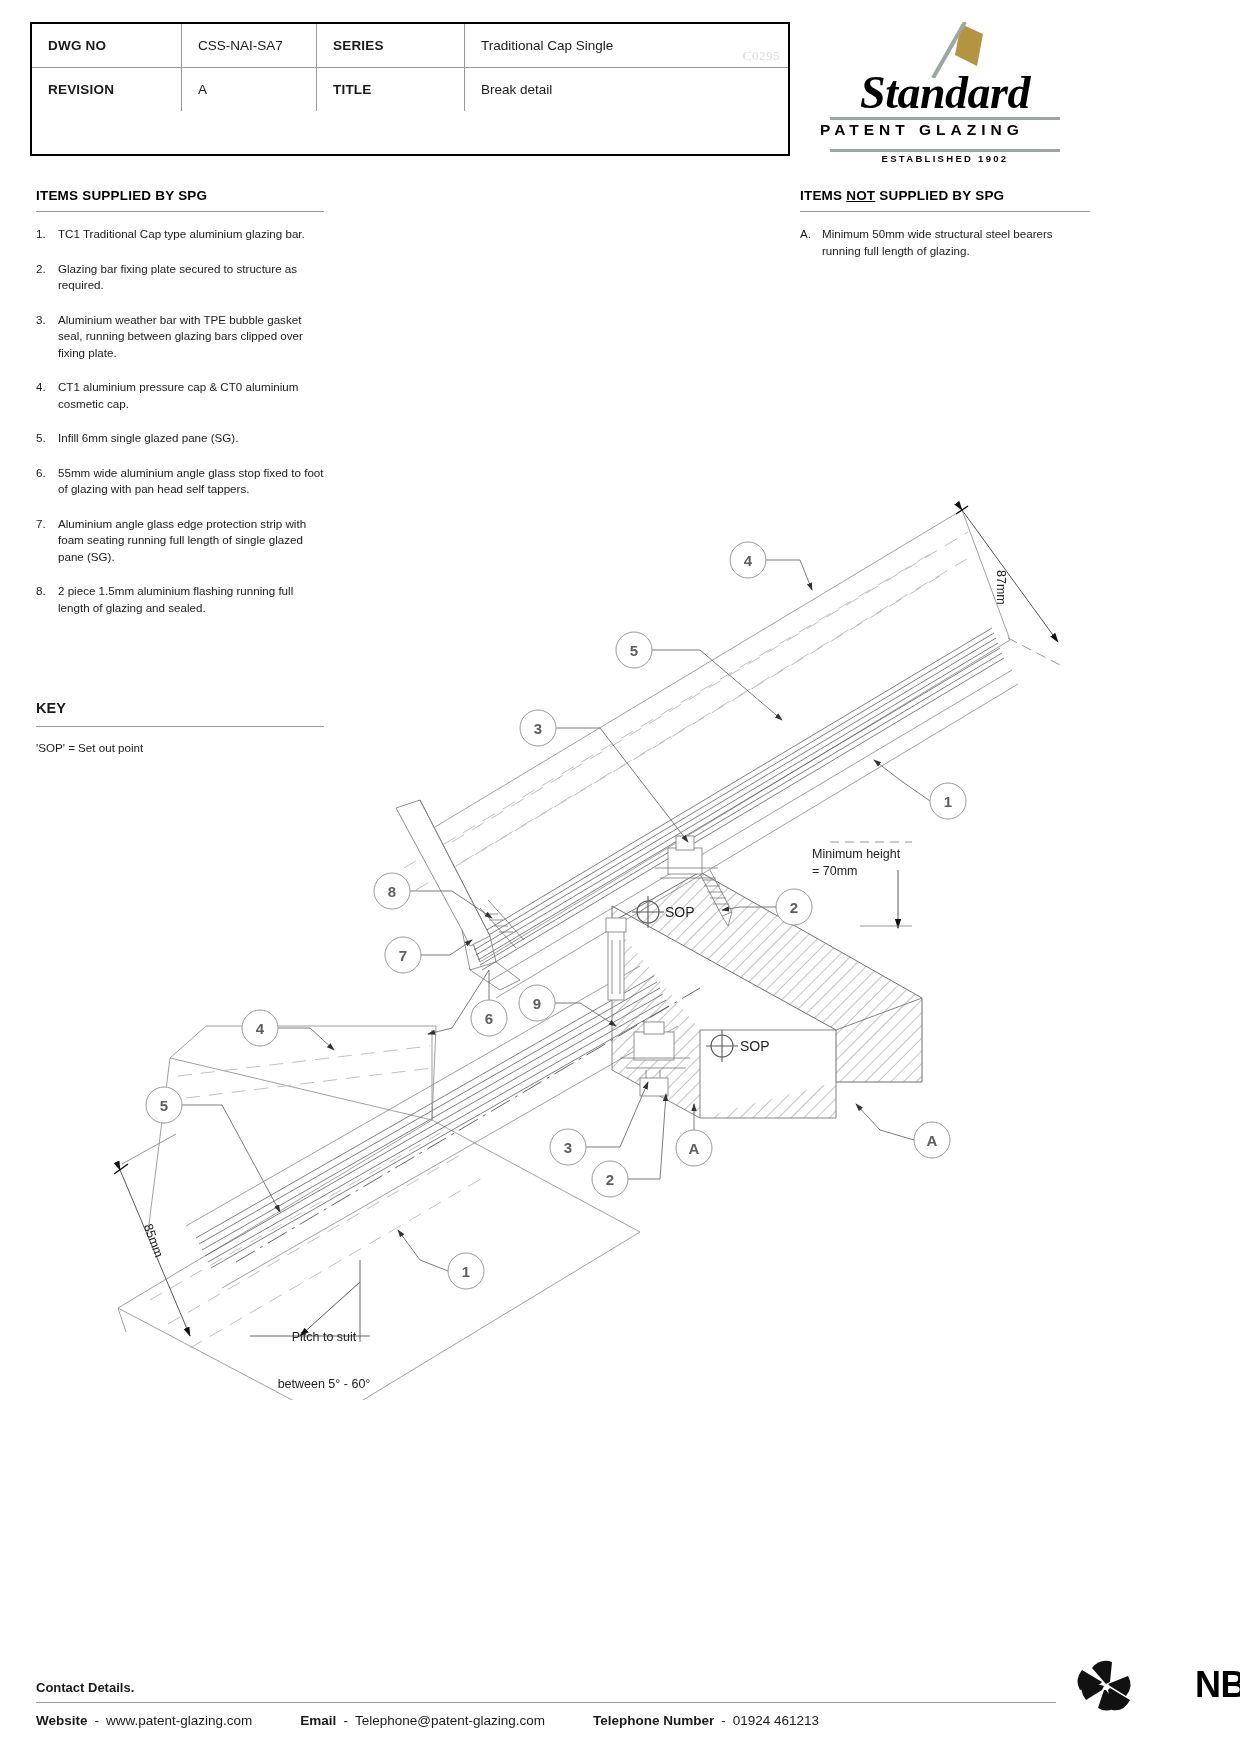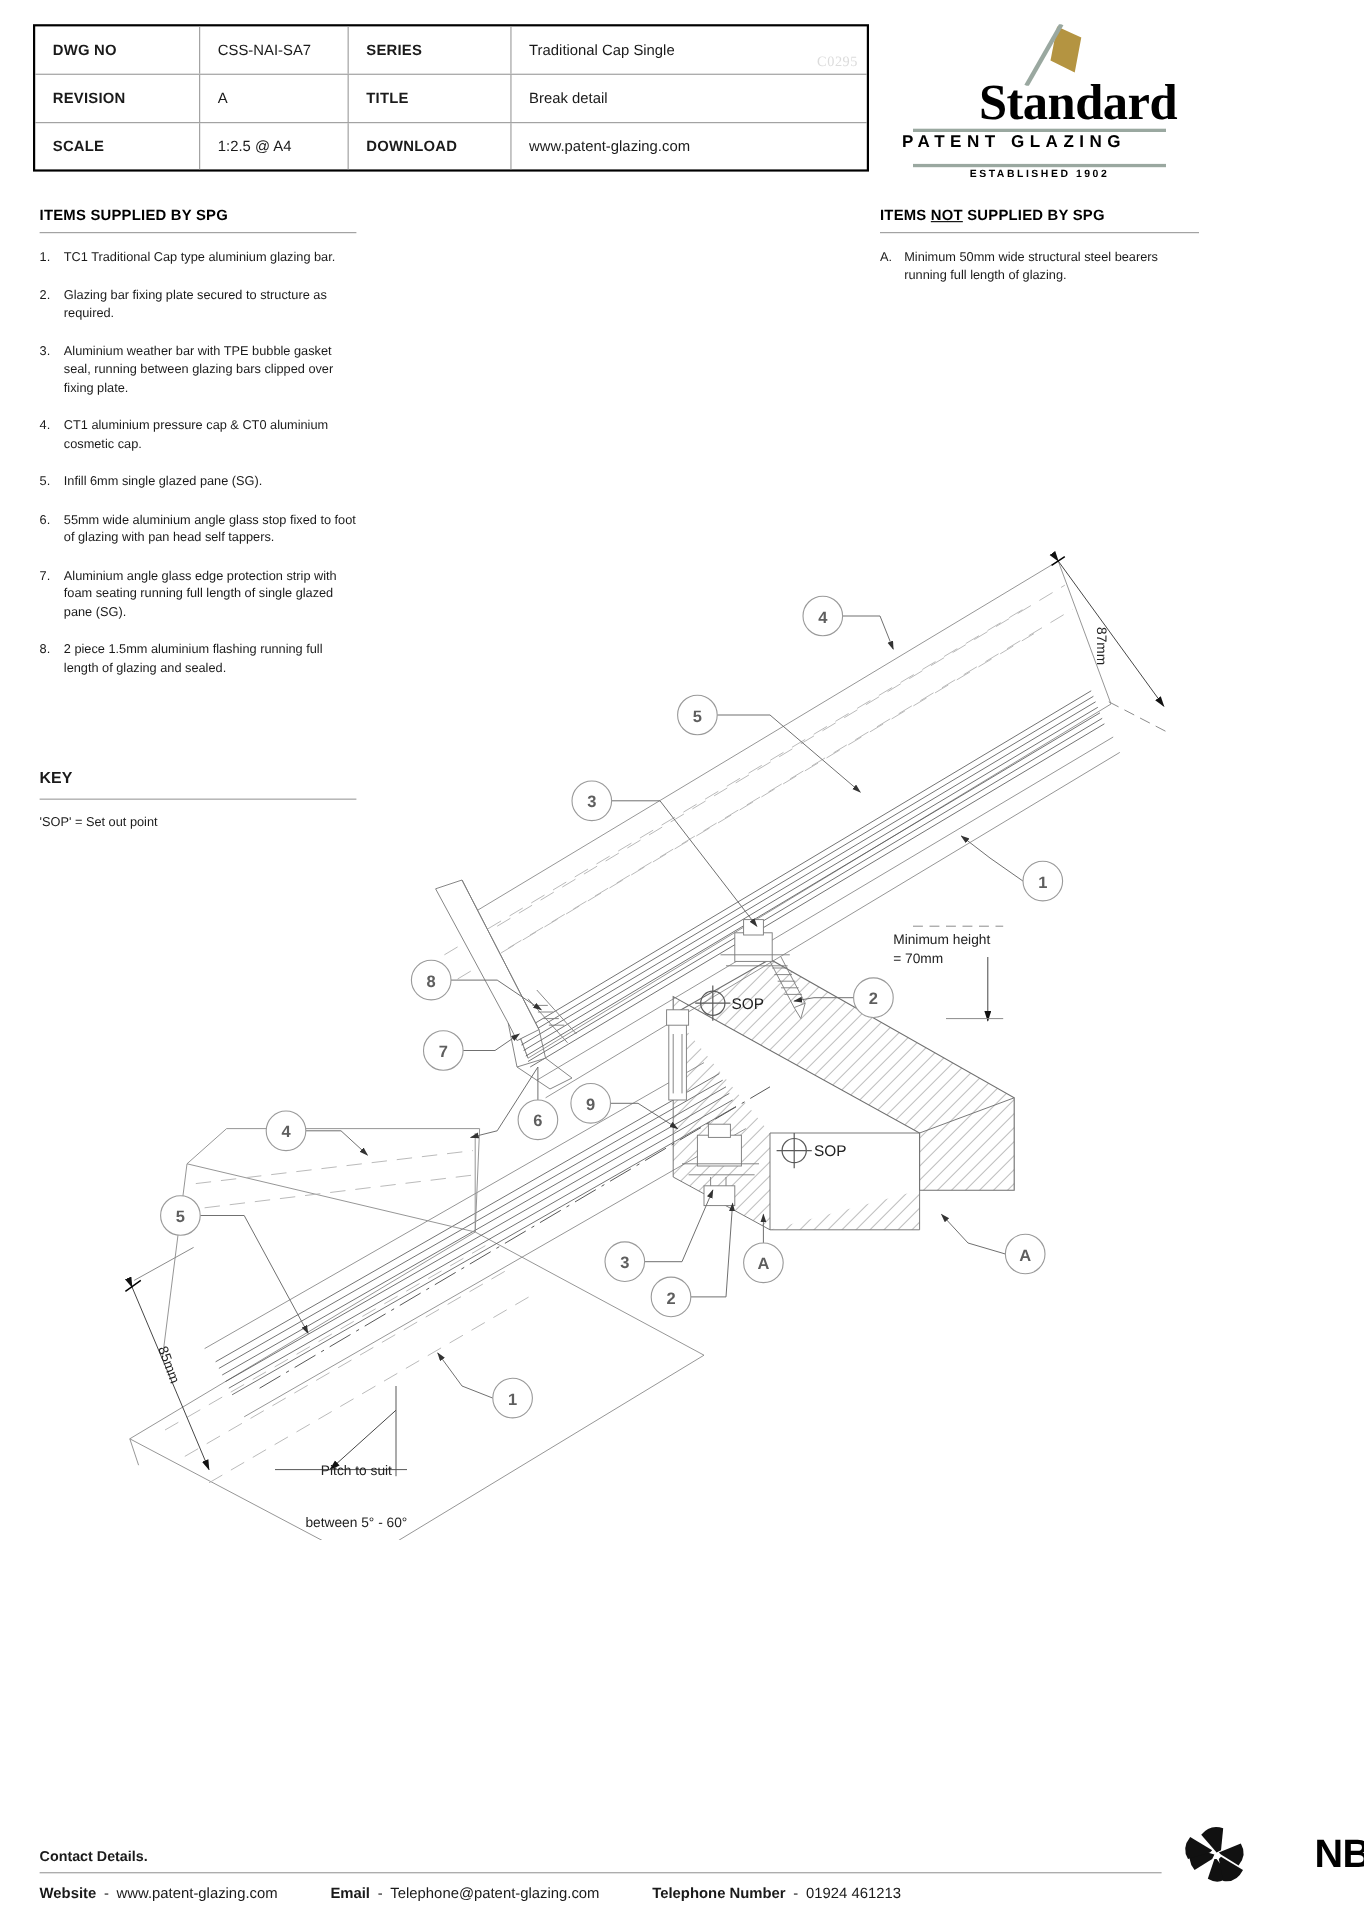--- a/index.html
+++ b/index.html
@@ -26,23 +26,23 @@
   .c4{flex:1;}
   .watermark{
     position:absolute;right:8px;top:24px;font-size:13px;color:#dcdcdc;
     letter-spacing:.5px;font-family:Liberation Serif, serif;
   }
 
   
   .logo{position:absolute;left:820px;top:22px;width:250px;height:138px;}
   .logo .flag{position:absolute;left:105px;top:0px;width:60px;height:56px;}
   .logo .word{
-    position:absolute;left:0;top:48px;width:250px;text-align:right;
+    position:absolute;left:0;top:48px;width:250px;text-align:center;
     font-family:"Liberation Serif","DejaVu Serif",serif;
-    font-size:46px;font-weight:bold;letter-spacing:-0.5px;line-height:46px;color:#000;
+    font-size:46px;font-weight:bold;letter-spacing:-0.5px;line-height:46px;color:#000;font-style:italic;
   }
   .logo .rule{position:absolute;left:10px;width:230px;height:3px;background:#9aa8a0;}
   .logo .rule.r1{top:95px;}
   .logo .rule.r2{top:127px;}
   .logo .sub{
     position:absolute;left:0;top:99px;width:250px;text-align:left;
     font-size:15.5px;font-weight:bold;letter-spacing:5px;color:#000;
   }
   .logo .est{
     position:absolute;left:0;top:131px;width:250px;text-align:center;
@@ -97,26 +97,20 @@
       <div class="tb-cell lbl c1">DWG NO</div>
       <div class="tb-cell c2">CSS-NAI-SA7</div>
       <div class="tb-cell lbl c3">SERIES</div>
       <div class="tb-cell c4">Traditional Cap Single</div>
     </div>
     <div class="tb-row">
       <div class="tb-cell lbl c1">REVISION</div>
       <div class="tb-cell c2">A</div>
       <div class="tb-cell lbl c3">TITLE</div>
       <div class="tb-cell c4">Break detail</div>
-    </div>
-    <div class="tb-row">
-      <div class="tb-cell lbl c1">SCALE</div>
-      <div class="tb-cell c2">1:2.5 @ A4</div>
-      <div class="tb-cell lbl c3">DOWNLOAD</div>
-      <div class="tb-cell c4">www.patent-glazing.com</div>
     </div>
     <div class="watermark">C0295</div>
   </div>
 
   <div class="logo">
     <svg class="flag" viewBox="0 0 60 56">
       <path d="M36 2 L58 12 L52 44 L30 33 Z" fill="#b49441"></path>
       <path d="M40 0 L8 56" stroke="#9aa8a0" stroke-width="4" fill="none"></path>
     </svg>
     <div class="rule r1"></div>

